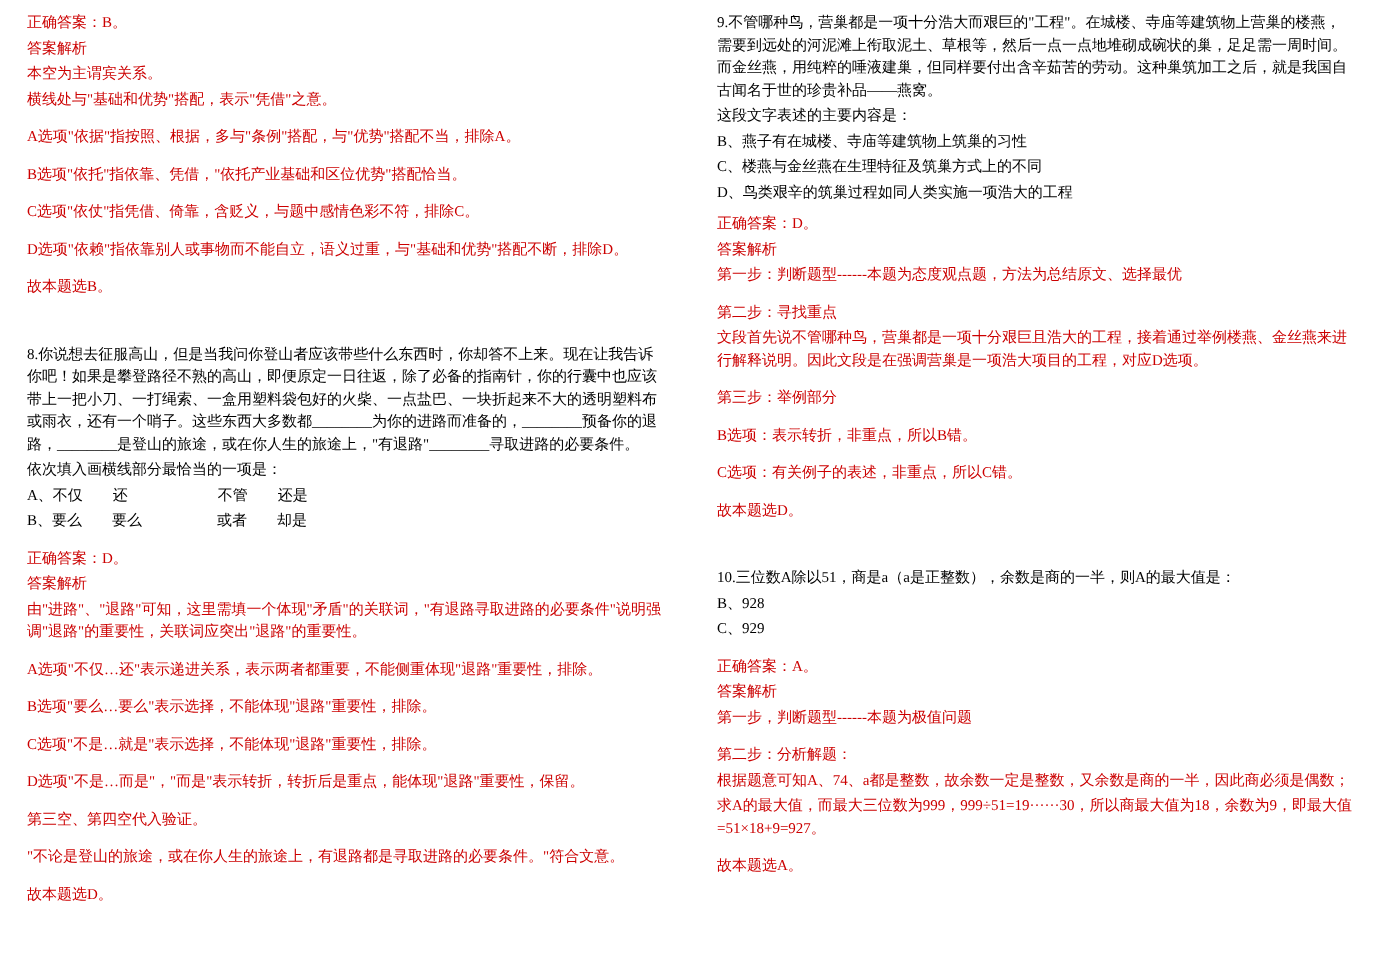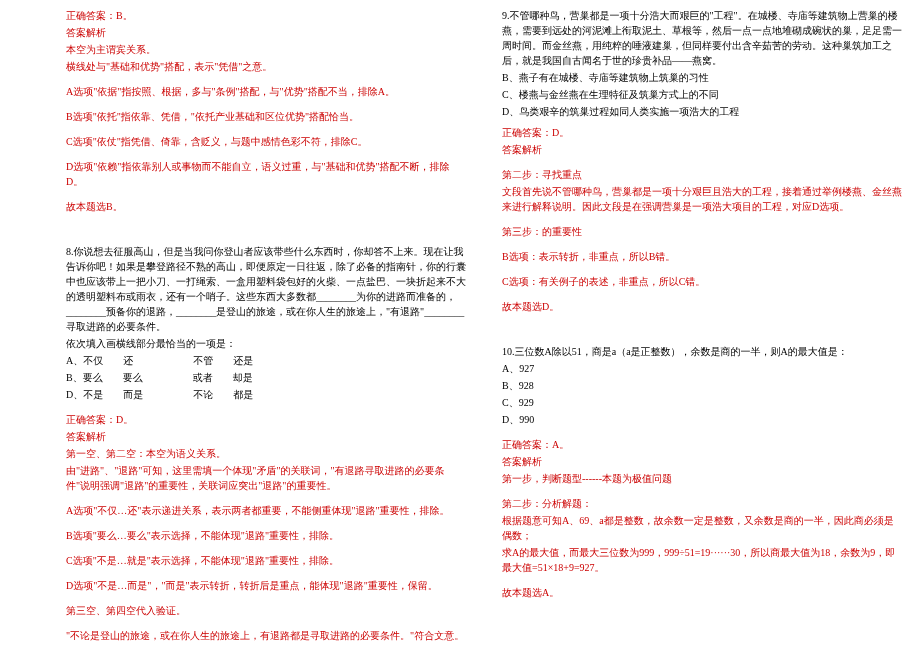--- a/index.html
+++ b/index.html
@@ -10,21 +10,20 @@
     font-family: "SimSun", "宋体", serif;
     font-size: 10px;
     line-height: 1.5;
     color: #000;
     overflow: hidden;
   }
   .page {
     display: flex;
     width: 100%;
     height: 100%;
-    padding-left: 48px;
   }
   .col {
     width: 50%;
     padding: 8px 18px;
   }
   .red { color: #cc0000; }
   .black { color: #000; }
   p { margin-bottom: 2px; }
   .spacer { height: 14px; }
   .spacer-mid { height: 8px; }
@@ -51,81 +50,79 @@
     <div class="spacer-mid"></div>
     <p class="red">故本题选B。</p>
 
     <div class="spacer"></div>
     <div class="spacer"></div>
 
     <p class="black"><span>8.</span><span>你说想去征服高山，但是当我问你登山者应该带些什么东西时，你却答不上来。现在让我告诉你吧！如果是攀登路径不熟的高山，即便原定一日往返，除了必备的指南针，你的行囊中也应该带上一把小刀、一打绳索、一盒用塑料袋包好的火柴、一点盐巴、一块折起来不大的透明塑料布或雨衣，还有一个哨子。这些东西大多数都________为你的进路而准备的，________预备你的退路，________是登山的旅途，或在你人生的旅途上，"有退路"________寻取进路的必要条件。</span></p>
     <p class="black">依次填入画横线部分最恰当的一项是：</p>
     <p class="black">A、不仅　　还　　　　　　不管　　还是</p>
     <p class="black">B、要么　　要么　　　　　或者　　却是</p>
-    <p class="black">D、不是　　而是　　　　　不论　　都是</p>
 
     <div class="spacer-mid"></div>
 
     <p class="red">正确答案：D。</p>
     <p class="red">答案解析</p>
-    <p class="red">第一空、第二空：本空为语义关系。</p>
     <p class="red">由"进路"、"退路"可知，这里需填一个体现"矛盾"的关联词，"有退路寻取进路的必要条件"说明强调"退路"的重要性，关联词应突出"退路"的重要性。</p>
     <div class="spacer-mid"></div>
     <p class="red">A选项"不仅…还"表示递进关系，表示两者都重要，不能侧重体现"退路"重要性，排除。</p>
     <div class="spacer-mid"></div>
     <p class="red">B选项"要么…要么"表示选择，不能体现"退路"重要性，排除。</p>
     <div class="spacer-mid"></div>
     <p class="red">C选项"不是…就是"表示选择，不能体现"退路"重要性，排除。</p>
     <div class="spacer-mid"></div>
     <p class="red">D选项"不是…而是"，"而是"表示转折，转折后是重点，能体现"退路"重要性，保留。</p>
     <div class="spacer-mid"></div>
     <p class="red">第三空、第四空代入验证。</p>
     <div class="spacer-mid"></div>
     <p class="red">"不论是登山的旅途，或在你人生的旅途上，有退路都是寻取进路的必要条件。"符合文意。</p>
     <div class="spacer-mid"></div>
     <p class="red">故本题选D。</p>
   </div>
 
   <div class="col">
     <p class="black"><span>9.</span><span>不管哪种鸟，营巢都是一项十分浩大而艰巨的"工程"。在城楼、寺庙等建筑物上营巢的楼燕，需要到远处的河泥滩上衔取泥土、草根等，然后一点一点地堆砌成碗状的巢，足足需一周时间。而金丝燕，用纯粹的唾液建巢，但同样要付出含辛茹苦的劳动。这种巢筑加工之后，就是我国自古闻名于世的珍贵补品——燕窝。</span></p>
+    <p class="black">这段文字表述的主要内容是：</p>
     <p class="black">B、燕子有在城楼、寺庙等建筑物上筑巢的习性</p>
     <p class="black">C、楼燕与金丝燕在生理特征及筑巢方式上的不同</p>
     <p class="black">D、鸟类艰辛的筑巢过程如同人类实施一项浩大的工程</p>
 
     <div class="spacer-sm"></div>
 
     <p class="red">正确答案：D。</p>
     <p class="red">答案解析</p>
+    <p class="red">第一步：判断题型------本题为态度观点题，方法为总结原文、选择最优</p>
     <div class="spacer-mid"></div>
     <p class="red">第二步：寻找重点</p>
     <p class="red">文段首先说不管哪种鸟，营巢都是一项十分艰巨且浩大的工程，接着通过举例楼燕、金丝燕来进行解释说明。因此文段是在强调营巢是一项浩大项目的工程，对应D选项。</p>
     <div class="spacer-mid"></div>
-    <p class="red">第三步：的重要性</p>
+    <p class="red">第三步：举例部分</p>
     <div class="spacer-mid"></div>
     <p class="red">B选项：表示转折，非重点，所以B错。</p>
     <div class="spacer-mid"></div>
     <p class="red">C选项：有关例子的表述，非重点，所以C错。</p>
     <div class="spacer-mid"></div>
     <p class="red">故本题选D。</p>
 
     <div class="spacer"></div>
     <div class="spacer"></div>
 
     <p class="black"><span>10.</span><span>三位数A除以51，商是a（a是正整数），余数是商的一半，则A的最大值是：</span></p>
-    <p class="black">A、927</p>
     <p class="black">B、928</p>
     <p class="black">C、929</p>
-    <p class="black">D、990</p>
 
     <div class="spacer-mid"></div>
 
     <p class="red">正确答案：A。</p>
     <p class="red">答案解析</p>
     <p class="red">第一步，判断题型------本题为极值问题</p>
     <div class="spacer-mid"></div>
     <p class="red">第二步：分析解题：</p>
-    <p class="red">根据题意可知A、69、a都是整数，故余数一定是整数，又余数是商的一半，因此商必须是偶数；</p>
+    <p class="red">根据题意可知A、74、a都是整数，故余数一定是整数，又余数是商的一半，因此商必须是偶数；</p>
     <p class="red">求A的最大值，而最大三位数为999，999÷51=19······30，所以商最大值为18，余数为9，即最大值=51×18+9=927。</p>
     <div class="spacer-mid"></div>
     <p class="red">故本题选A。</p>
   </div>
 
 </div>
 
 </body></html>

